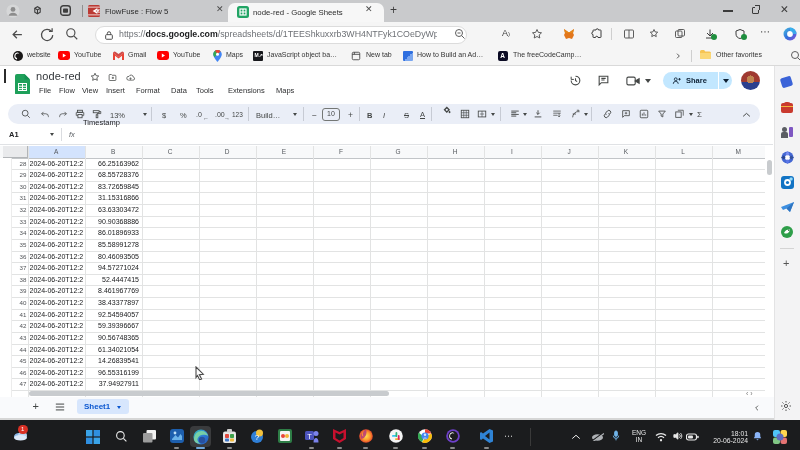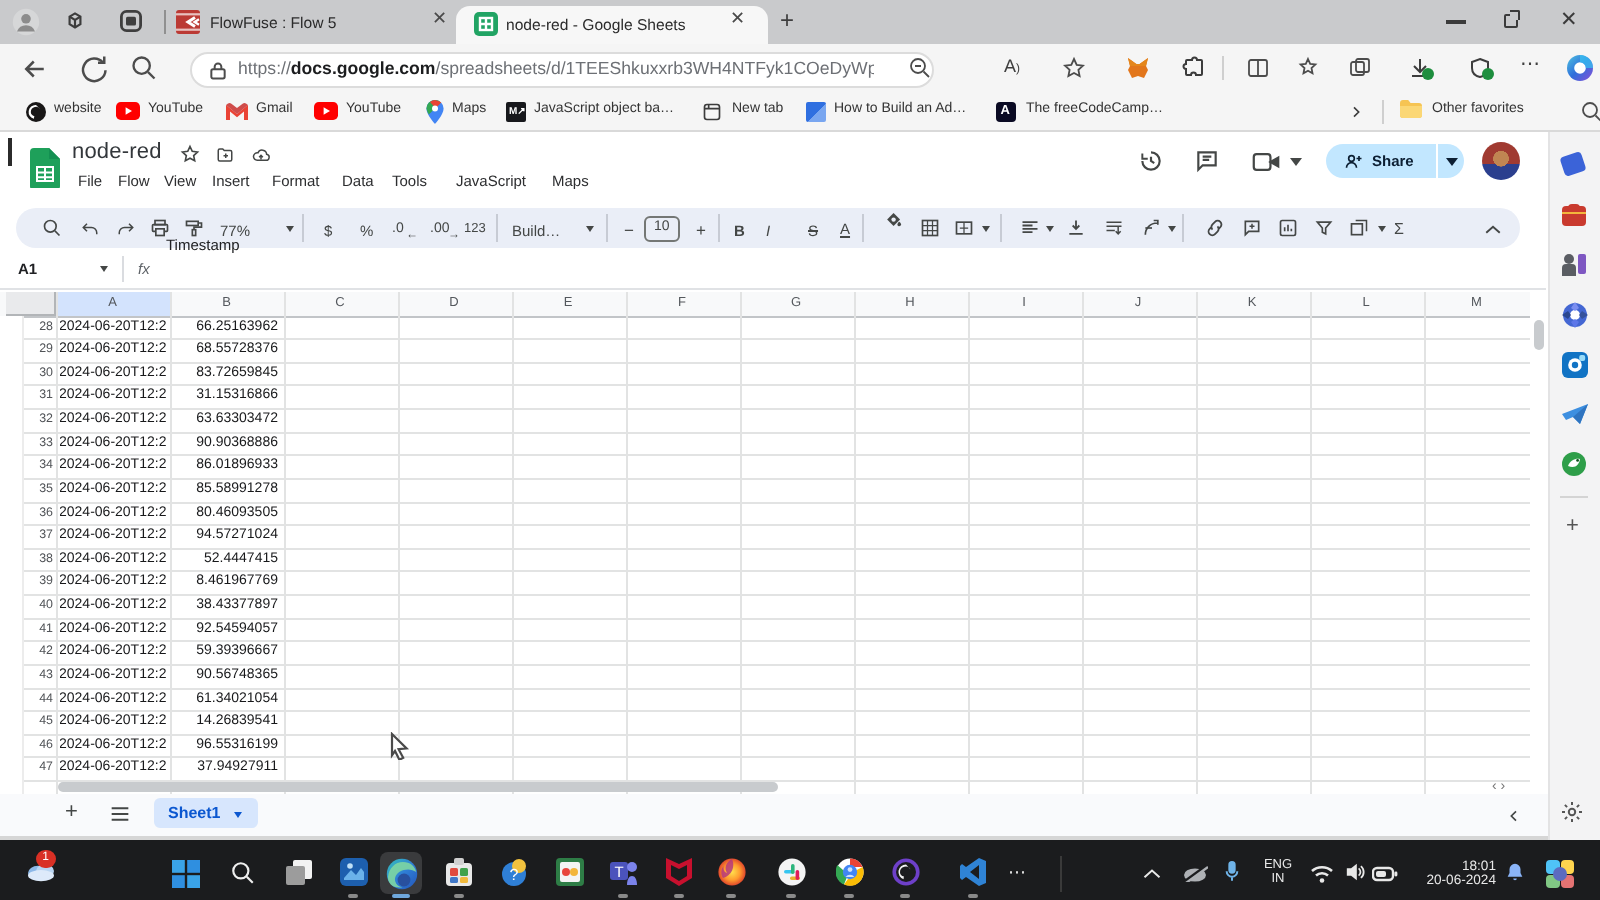--- a/index.html
+++ b/index.html
@@ -217,21 +217,21 @@
       <path d="M7 19a5 5 0 1 1 1-9.9A6 6 0 0 1 19.5 11 4 4 0 0 1 18 19z"></path>
       <path d="M12 18v-5M9.5 15l2.5-2.5L14.5 15"></path>
     </svg>
 <div class="ab" id="menus" style="left:39px;top:86px;font-size:7.5px;color:#2d2e30">File</div>
 <div class="ab" id="menus" style="left:59px;top:86px;font-size:7.5px;color:#2d2e30">Flow</div>
 <div class="ab" id="menus" style="left:82px;top:86px;font-size:7.5px;color:#2d2e30">View</div>
 <div class="ab" id="menus" style="left:106px;top:86px;font-size:7.5px;color:#2d2e30">Insert</div>
 <div class="ab" id="menus" style="left:136px;top:86px;font-size:7.5px;color:#2d2e30">Format</div>
 <div class="ab" id="menus" style="left:171px;top:86px;font-size:7.5px;color:#2d2e30">Data</div>
 <div class="ab" id="menus" style="left:196px;top:86px;font-size:7.5px;color:#2d2e30">Tools</div>
-<div class="ab" id="menus" style="left:228px;top:86px;font-size:7.5px;color:#2d2e30">JavaScript</div>
+<div class="ab" id="menus" style="left:228px;top:86px;font-size:7.5px;color:#2d2e30">Extensions</div>
 <div class="ab" id="menus" style="left:276px;top:86px;font-size:7.5px;color:#2d2e30">Maps</div>
 <svg class="ab" style="left:569px;top:74px" width="13" height="13" viewBox="0 0 24 24" fill="none" stroke="#444746" stroke-width="2">
       <path d="M12 4a8 8 0 1 1-8 8"></path>
       <path d="M4 5v5h5" stroke-width="1.8"></path>
       <path d="M12 8v4l3 2"></path>
     </svg>
 <svg class="ab" style="left:597px;top:74px" width="13" height="13" viewBox="0 0 24 24" fill="none" stroke="#444746" stroke-width="2">
       <path d="M4 4h16v12H8l-4 4z"></path>
       <path d="M8 8h8M8 11h6"></path>
     </svg>
@@ -264,21 +264,21 @@
 <svg class="ab" style="left:75px;top:109px" width="10" height="10" viewBox="0 0 24 24" fill="none" stroke="#444746" stroke-width="2">
       <rect x="6" y="3" width="12" height="5"></rect>
       <rect x="3" y="8" width="18" height="8" rx="1"></rect>
       <rect x="7" y="13" width="10" height="8" fill="#eaeef7"></rect>
     </svg>
 <svg class="ab" style="left:92px;top:109px" width="10" height="10" viewBox="0 0 24 24" fill="none" stroke="#444746" stroke-width="2">
       <rect x="3" y="4" width="14" height="5"></rect>
       <path d="M17 6h4v5h-9v3"></path>
       <rect x="10" y="14" width="4" height="7"></rect>
     </svg>
-<div class="ab" style="left:110px;top:110.5px;font-size:7.5px;color:#444746;font-weight:normal;white-space:nowrap">77%</div>
+<div class="ab" style="left:110px;top:110.5px;font-size:7.5px;color:#444746;font-weight:normal;white-space:nowrap">13%</div>
 <div class="ab" style="left:143px;top:112.5px;width:0;height:0;border-left:2.8px solid transparent;border-right:2.8px solid transparent;border-top:3.6px solid #444746"></div>
 <div class="ab" style="left:151px;top:107px;width:1px;height:14px;background:#c7cbd4"></div>
 <div class="ab" style="left:162px;top:110.5px;font-size:7.5px;color:#444746;font-weight:normal;white-space:nowrap">$</div>
 <div class="ab" style="left:180px;top:110.5px;font-size:7.5px;color:#444746;font-weight:normal;white-space:nowrap">%</div>
 <div class="ab" style="left:196px;top:110.5px;font-size:7px;color:#444746;font-weight:normal;white-space:nowrap">.0</div>
 <div class="ab" style="left:203px;top:115px;font-size:6px;color:#444746">←</div>
 <div class="ab" style="left:215px;top:110.5px;font-size:7px;color:#444746;font-weight:normal;white-space:nowrap">.00</div>
 <div class="ab" style="left:224px;top:115px;font-size:6px;color:#444746">→</div>
 <div class="ab" style="left:232px;top:111px;font-size:6.5px;color:#444746;font-weight:normal;white-space:nowrap">123</div>
 <div class="ab" style="left:248px;top:107px;width:1px;height:14px;background:#c7cbd4"></div>

